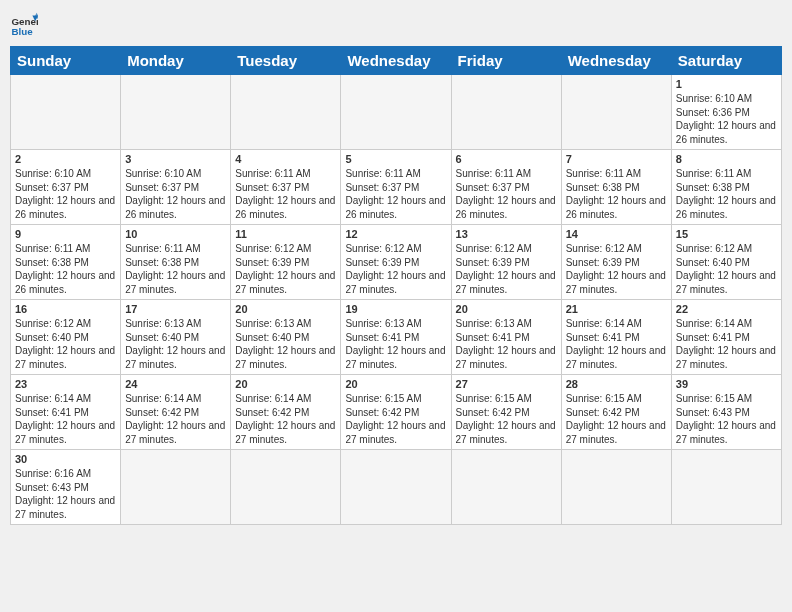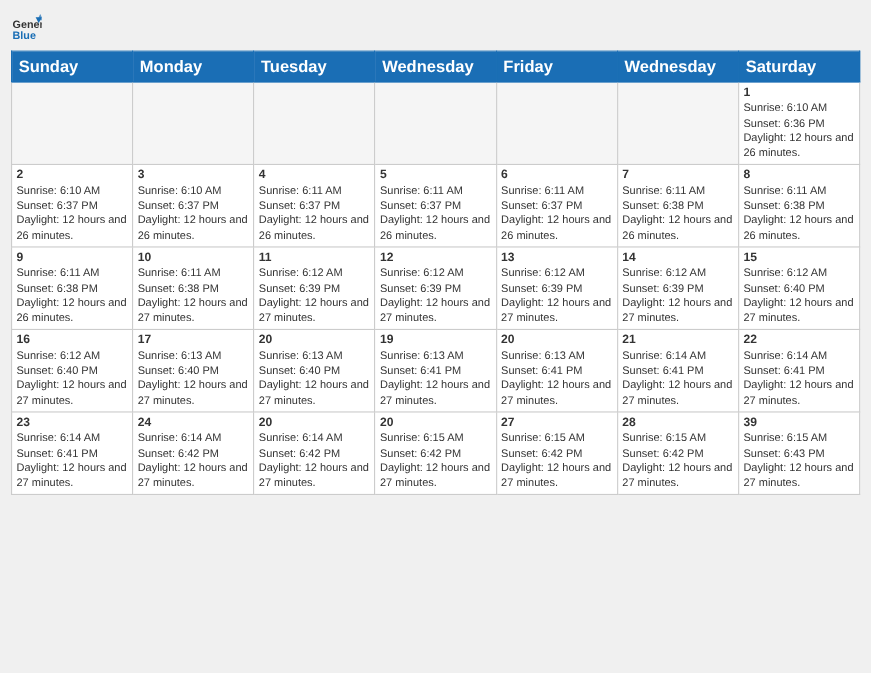--- a/index.html
+++ b/index.html
@@ -303,15 +303,29 @@
 Sunset: 6:42 PM
 Daylight: 12 hours and 27 minutes.</div>
           </td>
           <td>
             <span class="day-num">39</span>
             <div class="day-info">Sunrise: 6:15 AM
 Sunset: 6:43 PM
 Daylight: 12 hours and 27 minutes.</div>
           </td>
         </tr>
+        <tr>
+          <td class="last-row">
+            <span class="day-num">30</span>
+            <div class="day-info">Sunrise: 6:16 AM
+Sunset: 6:43 PM
+Daylight: 12 hours and 27 minutes.</div>
+          </td>
+          <td class="empty last-row"></td>
+          <td class="empty last-row"></td>
+          <td class="empty last-row"></td>
+          <td class="empty last-row"></td>
+          <td class="empty last-row"></td>
+          <td class="empty last-row"></td>
+        </tr>
       </tbody>
   </table>
 </div>
 
 </body></html>

